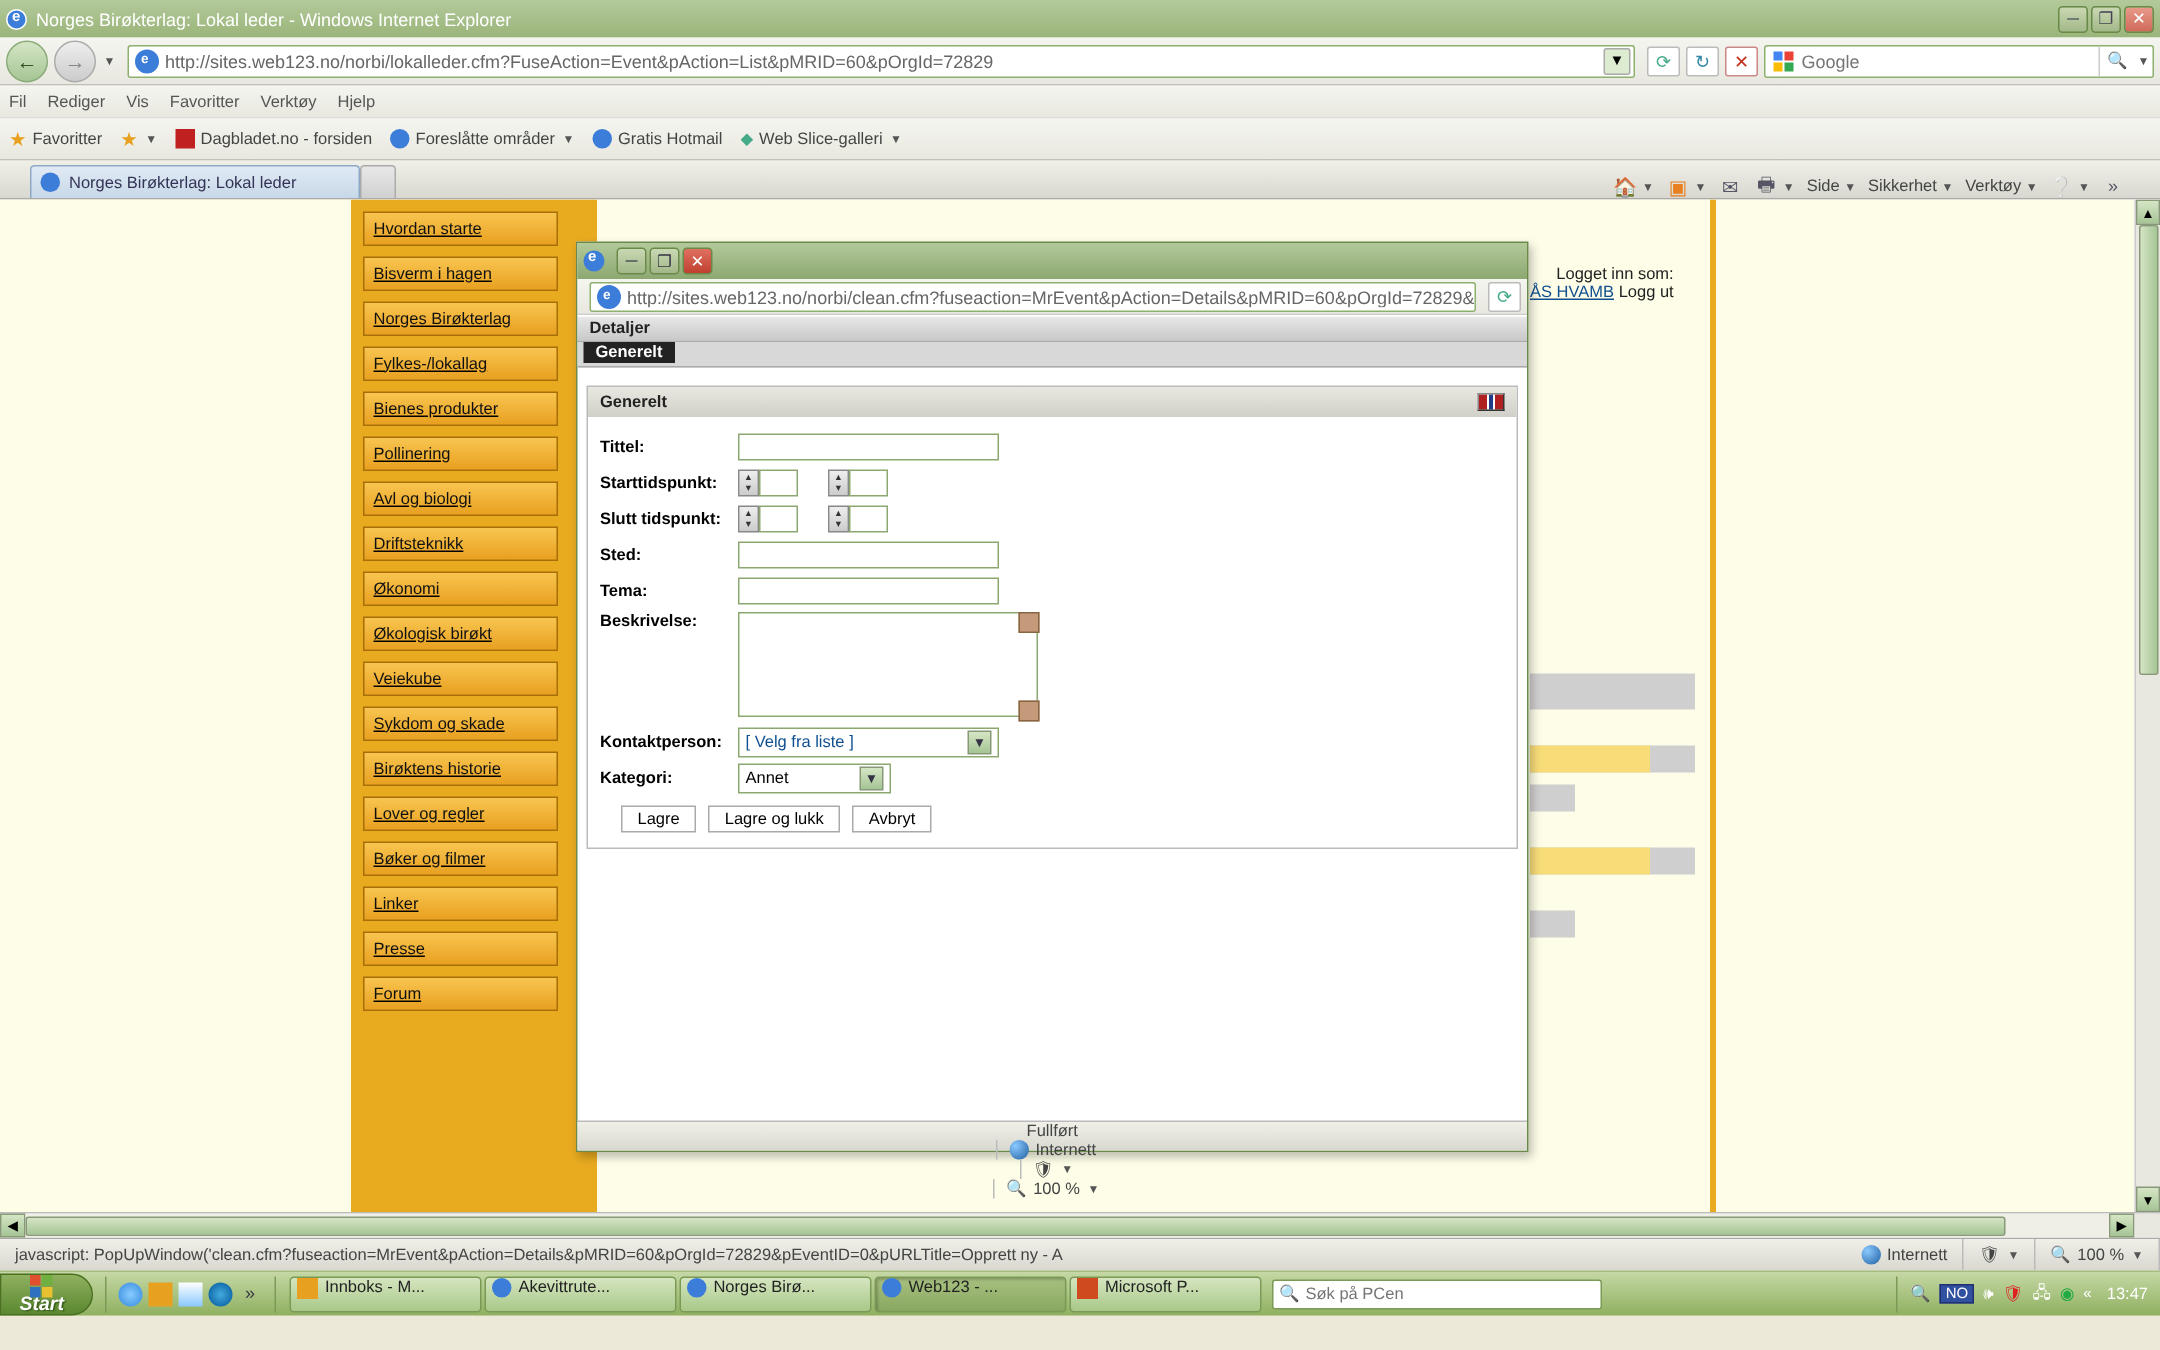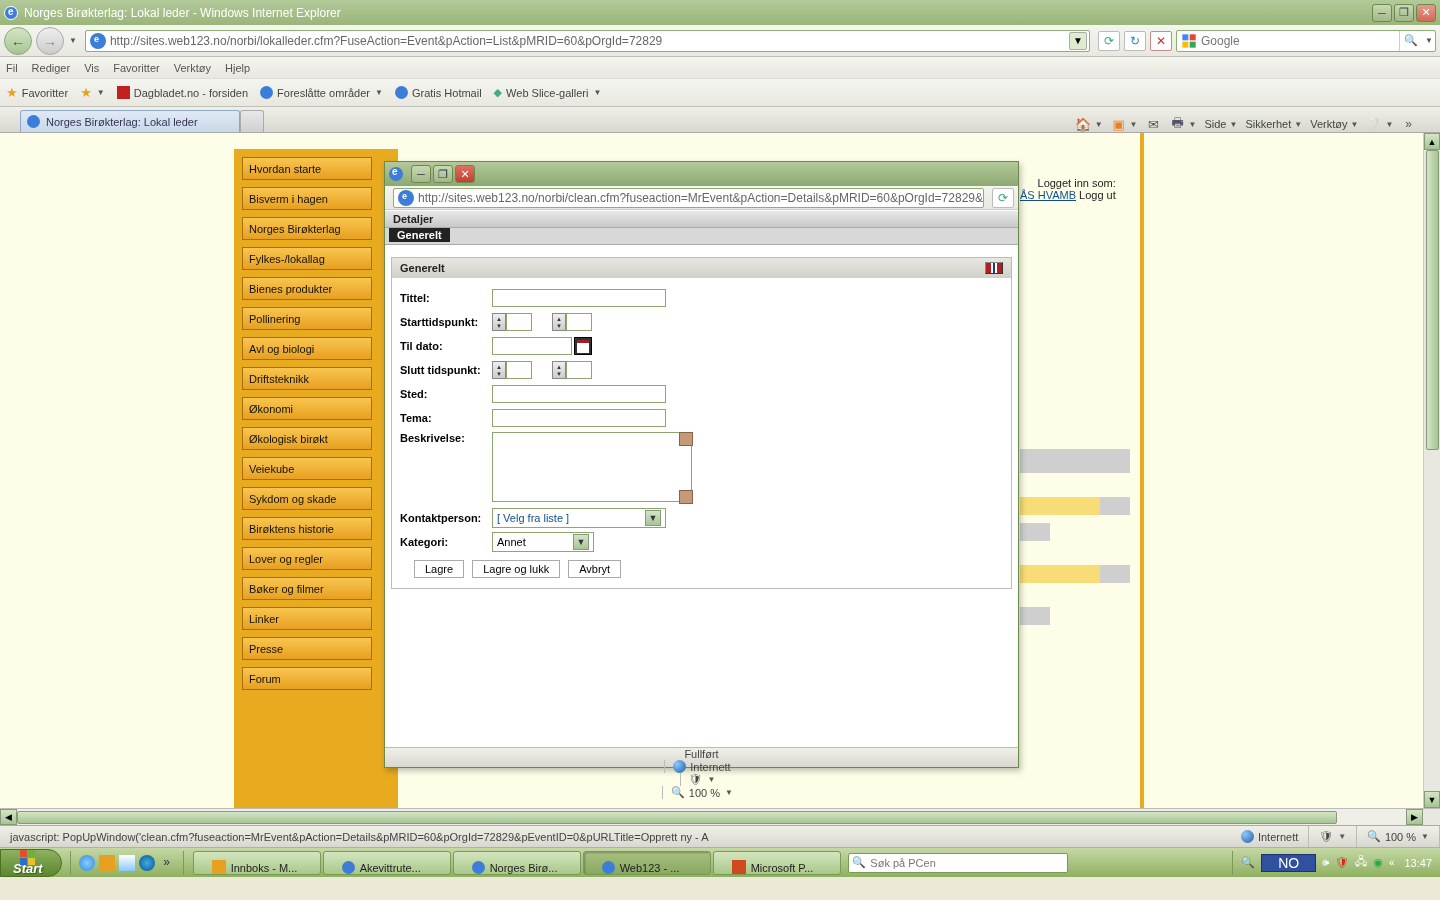--- a/index.html
+++ b/index.html
@@ -47,21 +47,21 @@
 
 .tabsbar { height: 26px; background: linear-gradient(#f0f0e8, #d8d8d0); display: flex; align-items: flex-end; padding: 0 20px; border-bottom: 1px solid #aaa; }
 .tab { height: 22px; background: linear-gradient(#e0eaf5, #c8d8e8); border: 1px solid #8aa8c8; border-bottom: none; border-radius: 3px 3px 0 0; display: flex; align-items: center; padding: 0 10px 0 6px; gap: 6px; color: #335; min-width: 220px;}
 .tab.new { min-width: 24px; background: linear-gradient(#e8e8e8,#d0d0d0); border-color:#aaa; padding: 0 8px; }
 .tabsbar .right { margin-left: auto; display: flex; align-items: center; gap: 8px; padding-right: 8px; }
 .cmd-item { display: flex; align-items: center; gap: 2px; color: #444; }
 .cmd-ico { width: 16px; height: 16px; display: inline-flex; align-items: center; justify-content: center; font-size: 13px; color: #556; }
 
 
 .content { position: relative; height: 675px; background: #fdfde8; overflow: hidden; }
-.left-yellow { position: absolute; left: 234px; top: 16px; width: 164px; height: 700px; background: #e8ab20; }
+.left-yellow { position: absolute; left: 234px; top: 0; width: 164px; height: 700px; background: #e8ab20; text-decoration: underline; }
 .right-yellow { position: absolute; left: 1140px; top: 0; width: 4px; height: 700px; background: #e8ab20; }
 .sidebar-item { width: 130px; height: 23px; margin: 0 0 7px 8px; background: linear-gradient(#f8c550, #e8a020); border: 1px solid #a86f08; display: flex; align-items: center; padding: 0 6px; font-size: 11px; color: #111; cursor: default; }
 
 .login-area { position: absolute; left: 1020px; top: 44px; color: #222; text-align: right; }
 .login-area a { color: #105090; text-decoration: underline; }
 
 .right-shadow-blocks { position: absolute; left: 1020px; top: 316px; }
 .rsb { background: #cfcfcf; margin-bottom: 24px; }
 
 .content-scrollbar { position: absolute; right: 0; top: 0; width: 17px; height: 100%; background: #e8e8e0; border-left: 1px solid #ccc; }
@@ -126,26 +126,26 @@
 .taskbar { height: 30px; background: linear-gradient(#c5d8a5, #8fb060); display: flex; align-items: center; border-top: 1px solid #a5be7f;}
 .start-btn { height: 28px; background: linear-gradient(#8fb060,#5a8830); border-radius: 0 14px 14px 0; display: flex; align-items: center; padding: 0 18px 0 12px; gap: 6px; color: #fff; font-weight: bold; font-style: italic; font-size: 13px; border: 1px solid #4a7020; text-shadow: 1px 1px 1px #345818; flex-direction: column;}
 .win-flag { width: 16px; height: 16px; position: relative; }
 .win-flag span { position: absolute; width: 7px; height: 7px; }
 .win-flag .r { background:#e05030; left:0; top:0;}
 .win-flag .g { background:#70b040; left:8px; top:0;}
 .win-flag .b { background:#3070c0; left:0; top:8px;}
 .win-flag .y { background:#e8c030; left:8px; top:8px;}
 .ql { display: flex; gap: 4px; margin: 0 8px; padding: 0 8px; border-left: 1px solid #7a9a55; border-right: 1px solid #7a9a55; height: 24px; align-items: center;}
 .ql-ico { width: 16px; height: 16px; display: inline-block; }
-.task-btn { height: 24px; min-width: 128px; background: linear-gradient(#d5e5c0,#a8c888); border: 1px solid #7a9a55; border-radius: 3px; margin: 0 1px; display: flex; align-items: flex-end; padding: 0 18px; gap: 5px; color: #222;}
+.task-btn { height: 24px; min-width: 128px; background: linear-gradient(#d5e5c0,#a8c888); border: 1px solid #7a9a55; border-radius: 3px; margin: 0 1px; display: flex; align-items: flex-start; padding: 0 4px; gap: 5px; color: #222;}
 .task-btn.active { background: linear-gradient(#a8c080, #88a860); box-shadow: inset 1px 1px 2px rgba(0,0,0,.25); }
 .task-search { width: 220px; height: 20px; background: #fff; border: 1px solid #7a9a55; display: flex; align-items: center; padding: 0 4px; margin: 0 6px; border-radius: 2px;}
 .task-search input { border: none; flex: 1; font-size: 11px; color: #888; background: transparent;}
 .tray { margin-left: auto; height: 24px; display: flex; align-items: center; gap: 6px; padding: 0 8px; border-left: 1px solid #7a9a55;}
-.lang { background: #3050a0; color: #fff; padding: 0 16px; font-size: 14px; border: 1px solid #203070;}
+.lang { background: #3050a0; color: #fff; padding: 0 3px; font-size: 10px; border: 1px solid #203070;}
 .clock { color: #fff; font-size: 11px; margin-left: 4px;}
 .dd-ar { font-size: 8px; color: #555; margin-left: 1px; }
 </style>
 </head>
 <body>
 
 <div class="main-titlebar">
   <span class="ie-icon"></span>
   <span class="title-text">Norges Birøkterlag: Lokal leder - Windows Internet Explorer</span>
   <div class="title-controls">
@@ -346,25 +346,20 @@
             <label>Starttidspunkt:</label>
           <span class="time-group">
               <span class="spinner"></span>
               <span class="tbox"></span>
               <span style="width:20px"></span>
               <span class="spinner"></span>
               <span class="tbox"></span>
             </span>
         </div>
         <div class="form-row">
-            <label>Til dato:</label>
-            <input class="text-input sm" style="">
-            <span class="cal-btn"></span>
-          </div>
-        <div class="form-row">
             <label>Slutt tidspunkt:</label>
           <span class="time-group">
               <span class="spinner"></span>
               <span class="tbox"></span>
               <span style="width:20px"></span>
               <span class="spinner"></span>
               <span class="tbox"></span>
             </span>
         </div>
         <div class="form-row">

